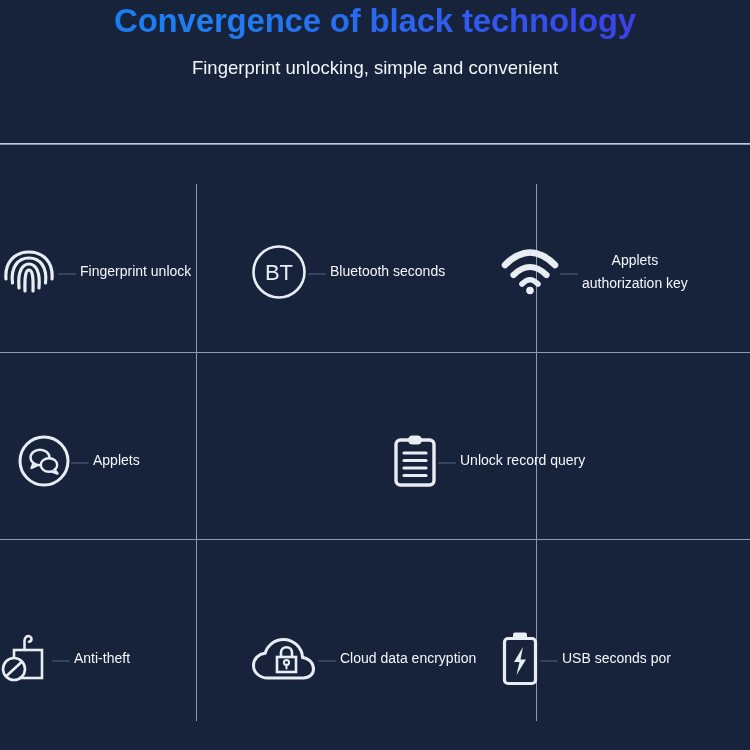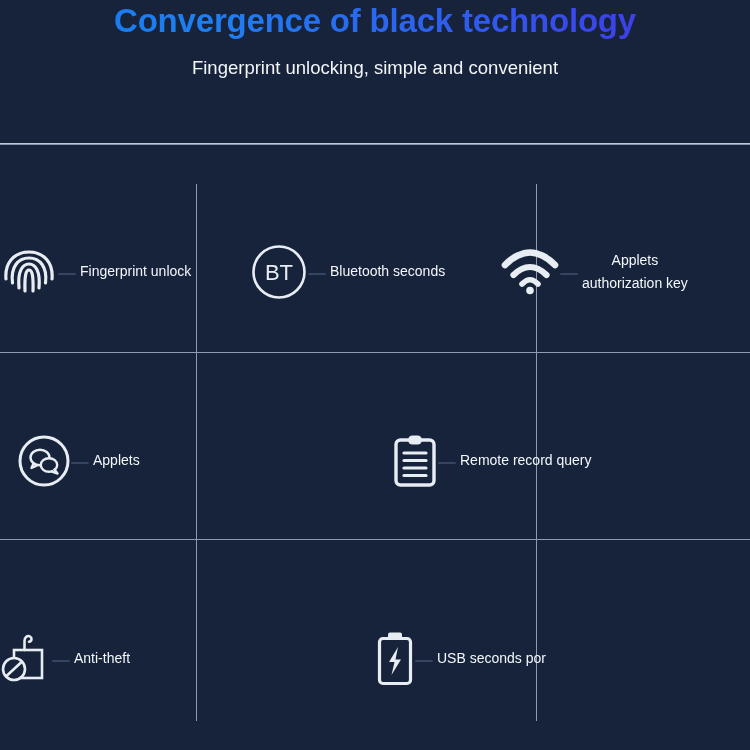--- a/index.html
+++ b/index.html
@@ -208,40 +208,55 @@
           <rect x="16" y="1.5" width="14" height="9" rx="4.5" fill="#e8edf4"></rect>
           <g stroke="#e8edf4" stroke-width="3.2" stroke-linecap="round">
             <line x1="12" y1="19" x2="34" y2="19"></line>
             <line x1="12" y1="26.5" x2="34" y2="26.5"></line>
             <line x1="12" y1="34" x2="34" y2="34"></line>
             <line x1="12" y1="41.5" x2="34" y2="41.5"></line>
           </g>
         </svg>
       </div>
       <div class="dash"></div>
-      <div class="cell-label">Remote record query</div>
+      <div class="cell-label">Unlock record query</div>
     </div>
 
   </div>
 
   <div class="row row-3">
 
     <div class="cell">
       <div class="icon-box">
         <svg width="52" height="58" viewBox="0 0 52 58">
           <path d="M24.5 20 L24.5 11 C24.5 7 27.5 5 30 6.5 C32.3 7.9 32 11.4 29 11.7" fill="none" stroke="#e8edf4" stroke-width="2.6" stroke-linecap="round"></path>
           <rect x="14" y="20" width="28" height="28" fill="none" stroke="#e8edf4" stroke-width="2.6"></rect>
           <circle cx="14" cy="39" r="11" fill="#16233b" stroke="#e8edf4" stroke-width="2.6"></circle>
           <line x1="7" y1="45.5" x2="21" y2="32.5" stroke="#e8edf4" stroke-width="2.6" stroke-linecap="round"></line>
         </svg>
       </div>
       <div class="dash"></div>
       <div class="cell-label">Anti-theft</div>
     </div>
 
+    <div class="cell">
+      <div class="icon-box">
+        <svg width="68" height="48" viewBox="0 0 68 48">
+          <path d="M17.5 43 C9.5 43 3.5 37.2 3.5 30.4 C3.5 24 8.6 18.8 15.2 18.2
+                   C17.4 10.2 24.8 4.5 33.4 4.5 C43.6 4.5 52 12.4 52.6 22.4
+                   C59 23.2 63.5 28.2 63.5 34 C63.5 39.2 59.4 43 53.5 43 Z" fill="none" stroke="#e8edf4" stroke-width="3"></path>
+          <rect x="27" y="22" width="19" height="15" fill="#16233b" stroke="#e8edf4" stroke-width="2.6"></rect>
+          <path d="M31 22 L31 17.8 C31 14.4 33.4 12.3 36.5 12.3 C39.6 12.3 42 14.4 42 17.8 L42 22" fill="none" stroke="#e8edf4" stroke-width="2.6"></path>
+          <circle cx="36.5" cy="27.5" r="2.6" fill="none" stroke="#e8edf4" stroke-width="2"></circle>
+          <line x1="36.5" y1="29.5" x2="36.5" y2="33.5" stroke="#e8edf4" stroke-width="2" stroke-linecap="round"></line>
+        </svg>
+      </div>
+      <div class="dash"></div>
+      <div class="cell-label">Cloud data encryption</div>
+    </div>
 
     <div class="cell">
       <div class="icon-box">
         <svg width="40" height="56" viewBox="0 0 40 56">
           <rect x="13" y="1.5" width="14" height="6" rx="2" fill="#e8edf4"></rect>
           <rect x="4.5" y="7.5" width="31" height="45" rx="3.5" fill="none" stroke="#e8edf4" stroke-width="3.2"></rect>
           <path d="M23 16 L14 31 L19.5 31 L16.5 44 L26 28.5 L20.5 28.5 Z" fill="#e8edf4"></path>
         </svg>
       </div>
       <div class="dash"></div>

